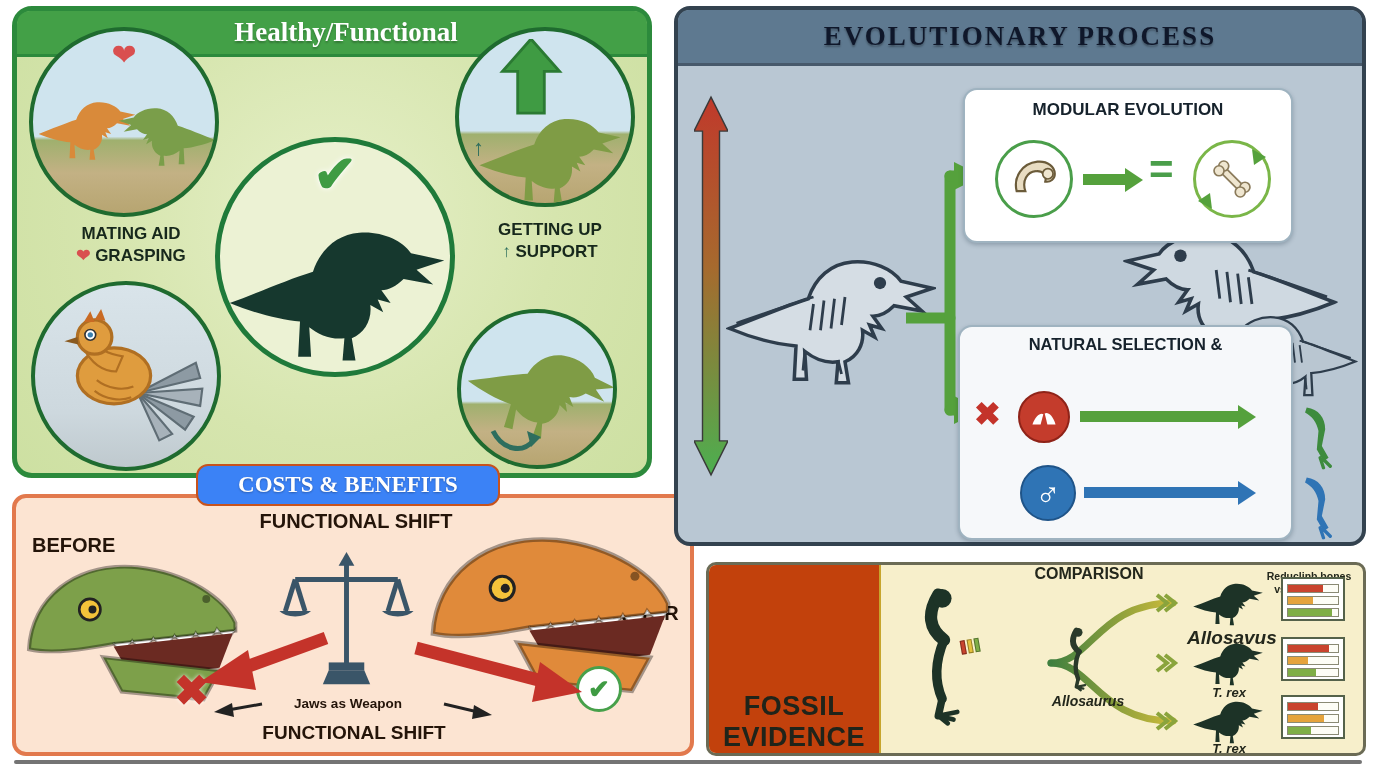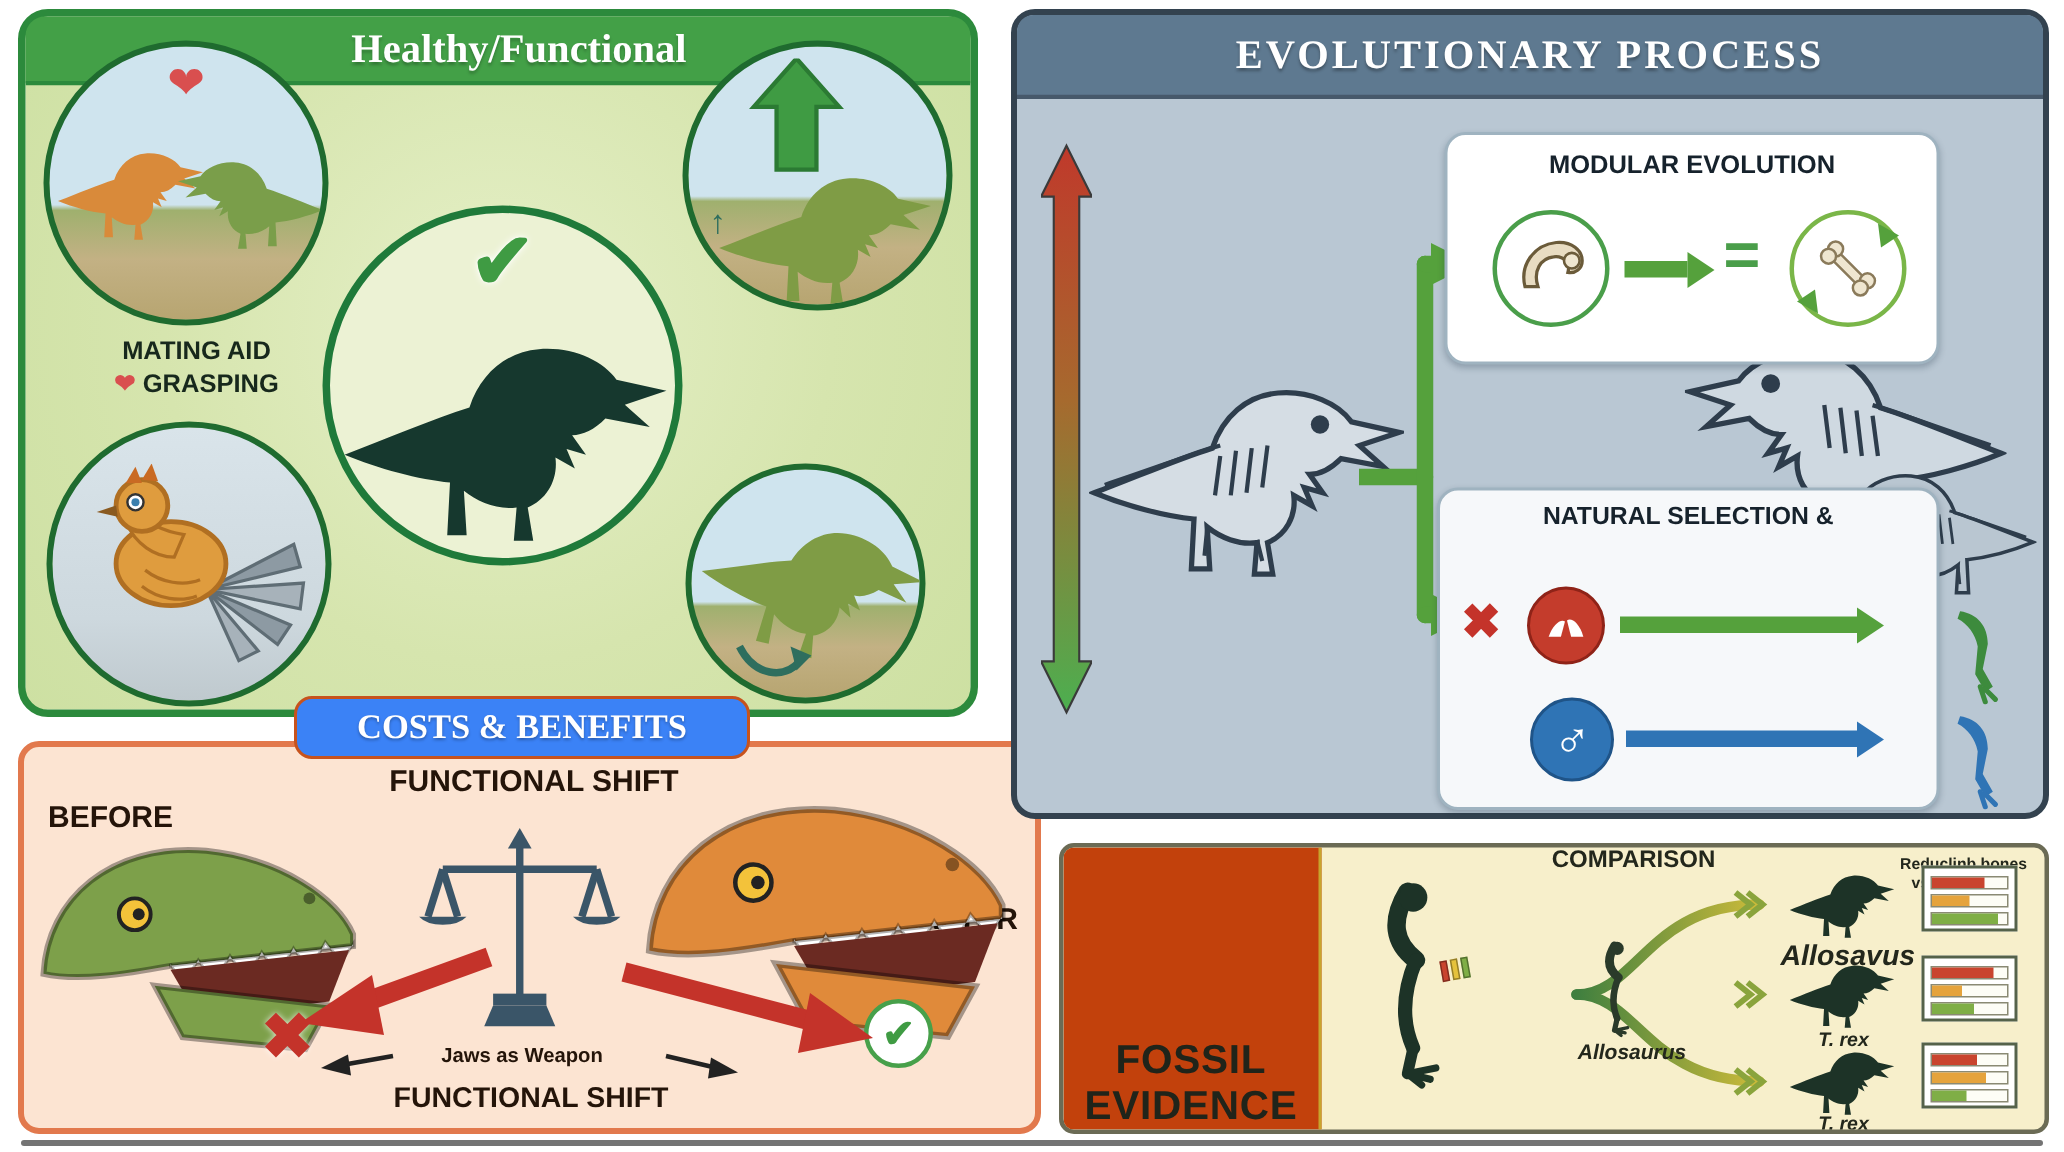--- a/index.html
+++ b/index.html
@@ -46,21 +46,21 @@
   
   .panel-evo {
     left:674px; top:6px; width:692px; height:540px;
     border:4px solid #33424f; border-radius:16px; background:#b9c7d3;
   }
   .evo-header {
     position:absolute; left:0; top:0; width:100%; height:56px;
     background:#5e7990; border-bottom:3px solid #47596b; border-radius:11px 11px 0 0;
     display:flex; align-items:center; justify-content:center;
   }
-  .evo-title { color:#ffffff; font-weight:bold; font-size:27px; letter-spacing:2px; text-shadow:0 2px 2px rgba(0,0,0,.3); }
+  .evo-title { color:#0f172a; font-weight:bold; font-size:27px; letter-spacing:2px; text-shadow:0 2px 2px rgba(0,0,0,.3); }
   .white-box {
     position:absolute; background:#fff; border:2px solid #9fb3c0; border-radius:14px; z-index:2;
     box-shadow:0 2px 4px rgba(20,40,60,.25);
   }
   .box-title { position:absolute; width:100%; text-align:center; font-weight:bold; color:#16222c; }
   .icon-circle { position:absolute; border-radius:50%; background:#fff; display:flex; align-items:center; justify-content:center; }
 
   .arrow { position:absolute; }
   .arrow::after { content:""; position:absolute; left:100%; top:50%; transform:translateY(-50%);
     border-top:12px solid transparent; border-bottom:12px solid transparent; border-left:18px solid; }
@@ -221,20 +221,27 @@
         <path d="M4 6 C14 26 34 28 44 16" stroke="#2e6e5e" stroke-width="5" fill="none"></path>
         <polygon points="38,6 52,12 42,22" fill="#2e6e5e"></polygon>
       </svg>
     </div>
 
     <div class="h-label" style="left:34px;top:212px;width:160px;text-align:center;">
       <div>MATING AID</div>
       <div>
         <span style="color:#d94f4f;">❤</span>
         <span>GRASPING</span>
+      </div>
+    </div>
+    <div class="h-label" style="left:448px;top:208px;width:170px;text-align:center;">
+      <div>GETTING UP</div>
+      <div>
+        <span style="color:#2e6e5e;">↑</span>
+        <span>SUPPORT</span>
       </div>
     </div>
   </section>
 
   <section class="panel panel-costs">
     <div class="c-label" style="left:170px;top:12px;width:340px;text-align:center;font-size:20px;">FUNCTIONAL SHIFT</div>
     <div class="c-label" style="left:16px;top:36px;font-size:20px;">BEFORE</div>
     <div class="c-label" style="left:596px;top:104px;font-size:20px;">AFTER</div>
 
     <svg class="a" style="left:0;top:48px;width:235px;height:172px;color:#7da04a;" viewBox="0 0 170 130">

